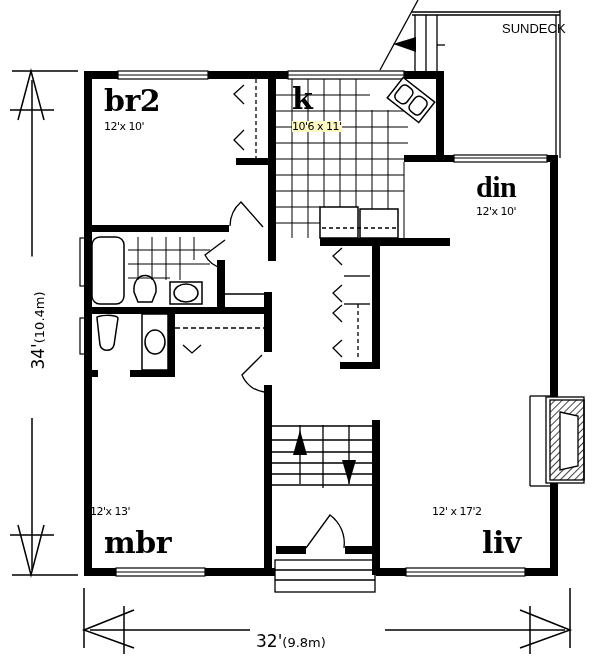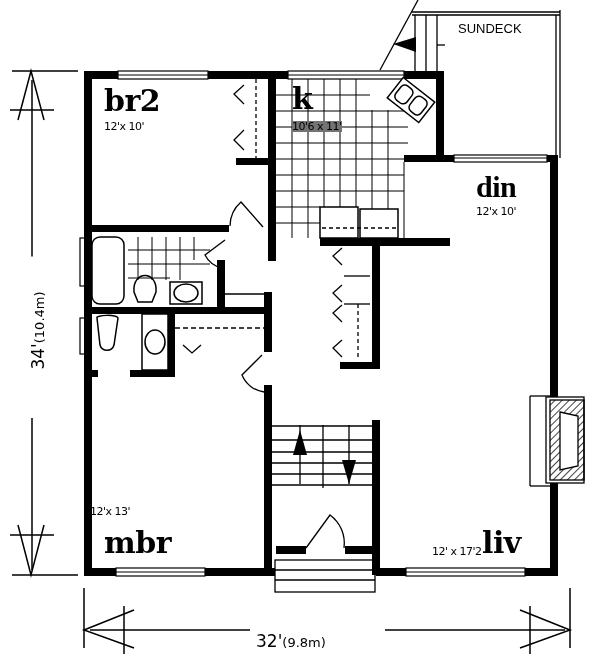--- a/index.html
+++ b/index.html
@@ -211,31 +211,31 @@
     <line x1="437" y1="15" x2="437" y2="71"></line>
     <line x1="437" y1="45" x2="445" y2="45"></line>
   </g>
   <polygon points="393,44 416,37 416,52" fill="#000"></polygon>
 </svg>
 
 <div class="lbl room-name" style="left:104px;top:86px;">br2</div>
 <div class="lbl room-dim" style="left:104px;top:121px;">12'x 10'</div>
 
 <div class="lbl room-name" style="left:292px;top:84px;">k</div>
-<div class="lbl room-dim" style="left:292px;top:121px;background:#737373;">10'6 x 11'</div>
+<div class="lbl room-dim" style="left:292px;top:121px;background:#fef9c3;">10'6 x 11'</div>
 
 <div class="lbl room-name" style="left:476px;top:172px;font-family:Liberation Serif, serif;">din</div>
 <div class="lbl room-dim" style="left:476px;top:206px;">12'x 10'</div>
 
 <div class="lbl room-dim" style="left:90px;top:506px;">12'x 13'</div>
 <div class="lbl room-name" style="left:104px;top:528px;">mbr</div>
 
-<div class="lbl room-dim" style="left:432px;top:506px;margin-top:40px;">12' x 17'2</div>
+<div class="lbl room-dim" style="left:432px;top:506px;">12' x 17'2</div>
 <div class="lbl room-name" style="left:482px;top:528px;">liv</div>
 
-<div class="lbl deck" style="left:458px;top:22px;">SUNDECK</div>
+<div class="lbl deck" style="left:502px;top:22px;">SUNDECK</div>
 
 <div class="lbl dim-text vert" style="left:-36px;top:322px;width:140px;text-align:center;">
   <span>34'</span><small>(10.4m)</small>
 </div>
 <div class="lbl dim-text" style="left:252px;top:621px;margin-top:12px;">
   <span>32'</span><small>(9.8m)</small>
 </div>
 
 </body></html>

